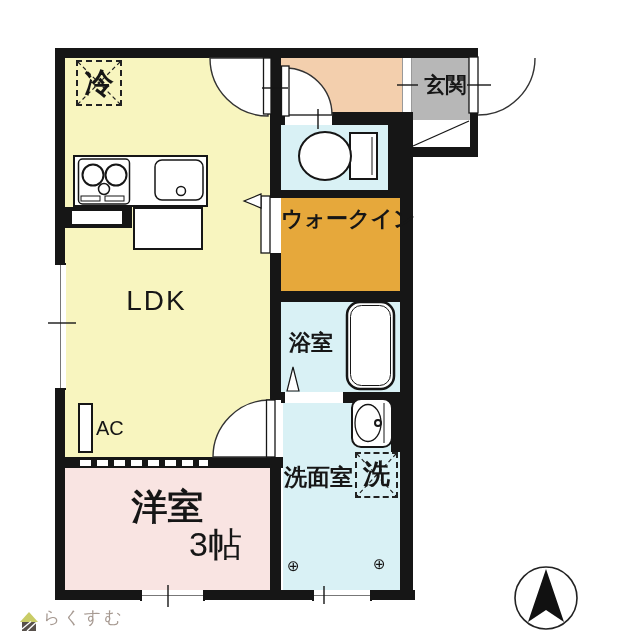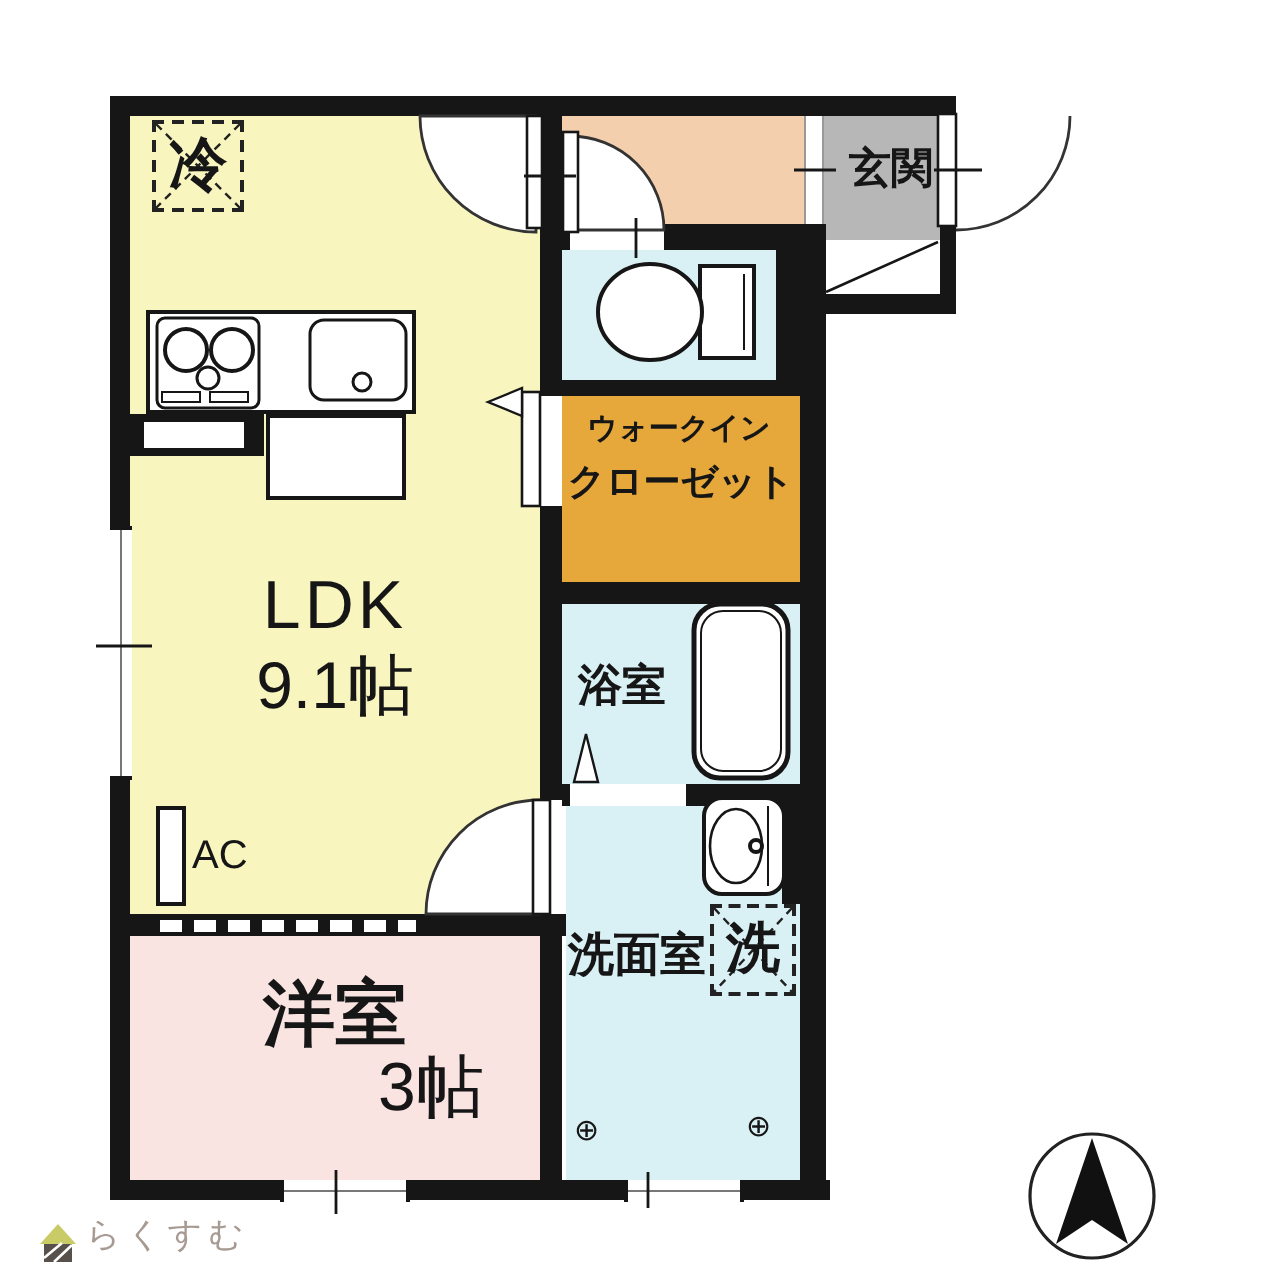--- a/index.html
+++ b/index.html
@@ -144,26 +144,24 @@
     </g>
 
     <g>
       <polygon points="20,622 29,612 38,622" fill="#C9CC66"></polygon>
       <rect x="22" y="622" width="14" height="9" fill="#57504B"></rect>
       <line x1="22" y1="629" x2="31" y2="621.5" stroke="#fff" stroke-width="1.3"></line>
       <line x1="27" y1="631" x2="36" y2="622.5" stroke="#fff" stroke-width="1.3"></line>
     </g>
   </svg>
 
-  <div class="lbl center" style="left:65px;top:286px;width:205px;font-size:34px;font-weight:500;letter-spacing:2px;">LDK</div>
-  <div class="lbl center" style="left:65px;top:326px;width:205px;font-size:33px;font-weight:500;">9.1帖</div>
+  <div class="lbl center" style="left:54px;top:286px;width:205px;font-size:28px;font-weight:500;letter-spacing:2px;">LDK</div>
   <div class="lbl center" style="left:65px;top:488px;width:205px;font-size:36px;font-weight:600;">洋室</div>
   <div class="lbl center" style="left:65px;top:527px;width:205px;font-size:34px;font-weight:500;margin-left:48px;">3帖</div>
-  <div class="lbl center" style="left:281px;top:207px;width:117px;font-size:15px;font-weight:700;">ウォークイン</div>
-  <div class="lbl center" style="left:281px;top:231px;width:119px;font-size:18.5px;font-weight:700;">クローゼット</div>
+  <div class="lbl center" style="left:281px;top:207px;width:117px;font-size:22px;font-weight:700;">ウォークイン</div>
   <div class="lbl" style="left:289px;top:331px;font-size:22px;font-weight:600;">浴室</div>
   <div class="lbl" style="left:284px;top:465px;font-size:23px;font-weight:600;text-align:right;">洗面室</div>
   <div class="lbl" style="left:287px;top:558px;font-size:15px;">⊕</div>
   <div class="lbl" style="left:373px;top:556px;font-size:15px;">⊕</div>
   <div class="lbl center" style="left:412px;top:74px;width:67px;font-size:21px;font-weight:700;">玄関</div>
   <div class="lbl center" style="left:76px;top:68px;width:46px;font-size:29px;font-weight:600;">冷</div>
   <div class="lbl center" style="left:355px;top:460px;width:43px;font-size:27px;font-weight:600;">洗</div>
   <div class="lbl" style="left:96px;top:418px;font-size:20px;font-weight:500;">AC</div>
   <div class="lbl" style="left:43px;top:609px;font-size:17px;color:#A79A92;letter-spacing:3px;">らくすむ</div>
 

